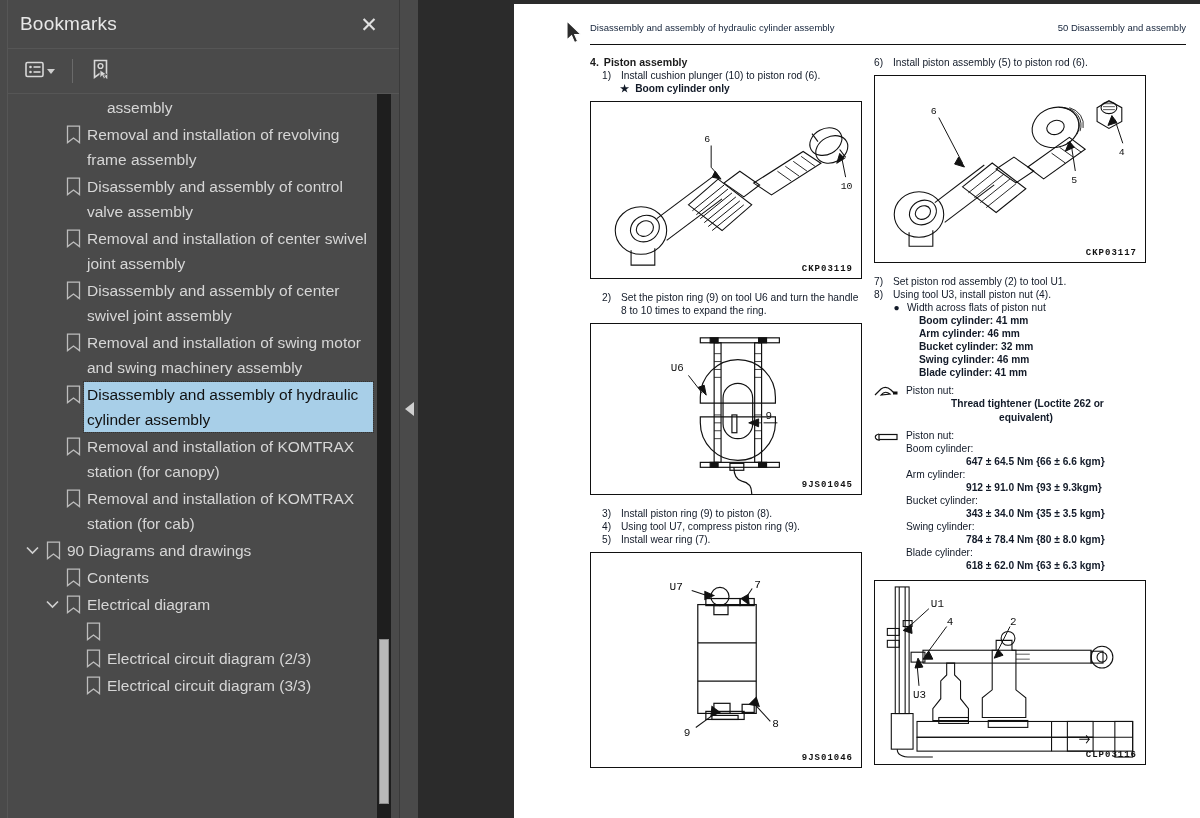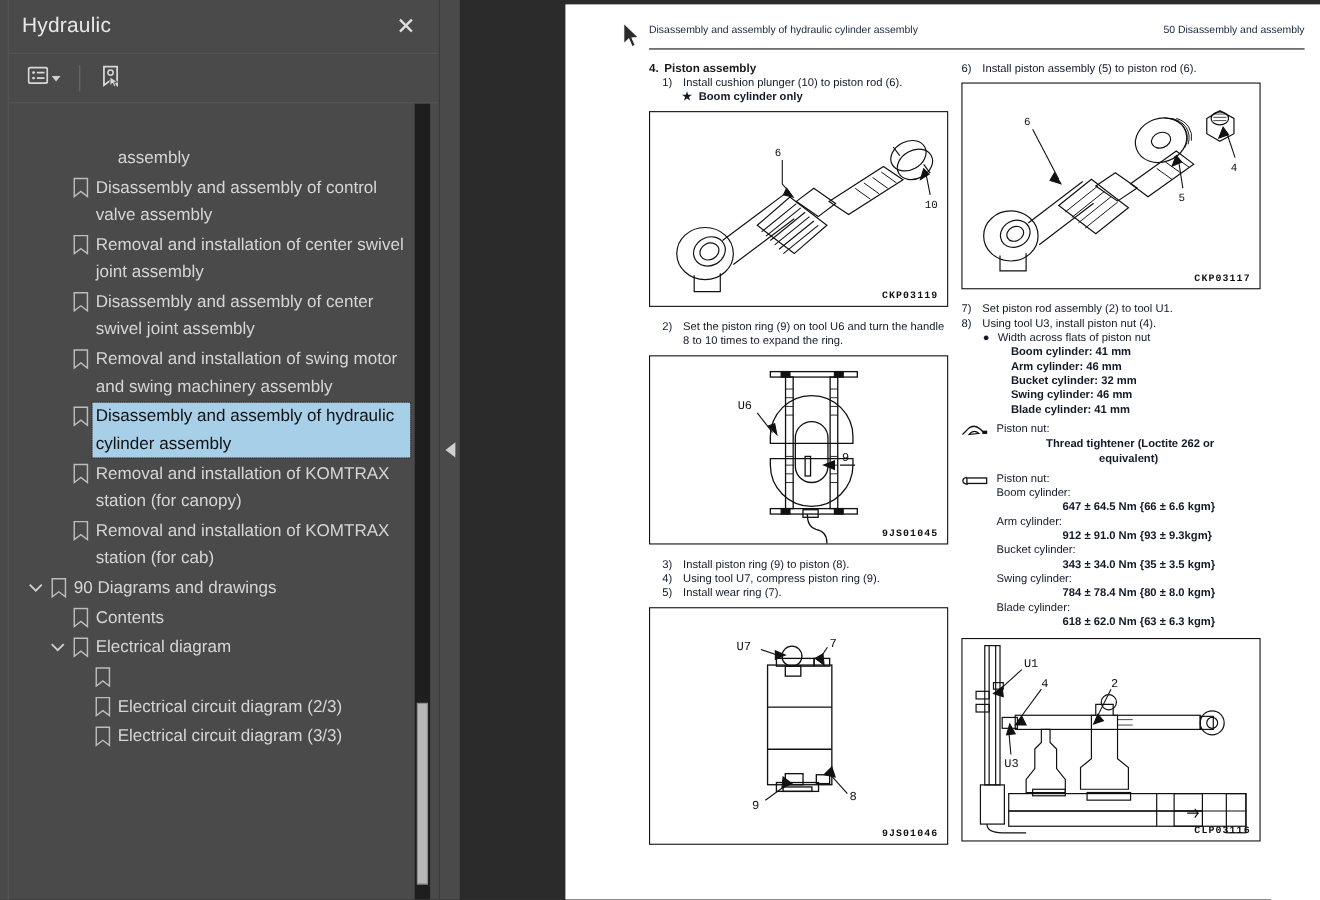--- a/index.html
+++ b/index.html
@@ -58,21 +58,21 @@
     width: 0; height: 0;
     border-left: 4px solid transparent; border-right: 4px solid transparent;
     border-top: 5px solid #cfcfcf;
   }
 
   
   .sb-list {
     flex: 1 1 auto; position: relative; overflow: hidden;
     padding-top: 1px;
   }
-  .sb-scrollarea { position: absolute; inset: 0; overflow: hidden; margin-top: 36px; }
+  .sb-scrollarea { position: absolute; inset: 0; overflow: hidden; }
   .bm-row {
     display: flex; align-items: flex-start;
     padding: 1px 26px 1px 0;
     cursor: pointer; min-height: 20px;
   }
   .bm-chevron {
     flex: 0 0 20px; height: 25px;
     display: flex; align-items: center; justify-content: center;
   }
   .bm-chevron svg { display: block; }
@@ -170,21 +170,21 @@
 </head>
 <body>
 
 <div id="app">
 
   <div class="sidebar">
     <div class="sb-edge"></div>
     <div class="sidebar-inner">
 
       <div class="sb-header">
-        <div class="sb-title">Hydraulic</div>
+        <div class="sb-title">Bookmarks</div>
         <div class="sb-close">✕</div>
       </div>
 
       <div class="sb-toolbar">
         <div class="tb-btn">
           <span>
             <svg width="19" height="17" viewBox="0 0 19 17">
               <rect x="1" y="1.5" width="17" height="14" rx="1.5" fill="none" stroke="#d8d8d8" stroke-width="1.6"></rect>
               <circle cx="5.5" cy="6" r="1.3" fill="#d8d8d8"></circle>
               <circle cx="5.5" cy="11" r="1.3" fill="#d8d8d8"></circle>
@@ -205,20 +205,29 @@
           </span>
         </div>
       </div>
 
       <div class="sb-list">
         <div class="sb-scrollarea" id="bm-list">
             <div class="bm-row depth-2">
               <span class="bm-chevron"></span>
               <span class="bm-icon"></span>
               <span class="bm-label">assembly</span>
+            </div>
+            <div class="bm-row depth-1">
+              <span class="bm-chevron"></span>
+              <span class="bm-icon">
+                <svg width="15" height="19" viewBox="0 0 15 19">
+                  <path d="M1.5 1.2 h12 v16.4 l-6 -4.6 l-6 4.6 z" fill="none" stroke="#bdbdbd" stroke-width="1.3"></path>
+                </svg>
+              </span>
+              <span class="bm-label">Removal and installation of revolving frame assembly</span>
             </div>
             <div class="bm-row depth-1">
               <span class="bm-chevron"></span>
               <span class="bm-icon">
                 <svg width="15" height="19" viewBox="0 0 15 19">
                   <path d="M1.5 1.2 h12 v16.4 l-6 -4.6 l-6 4.6 z" fill="none" stroke="#bdbdbd" stroke-width="1.3"></path>
                 </svg>
               </span>
               <span class="bm-label">Disassembly and assembly of control valve assembly</span>
             </div>

